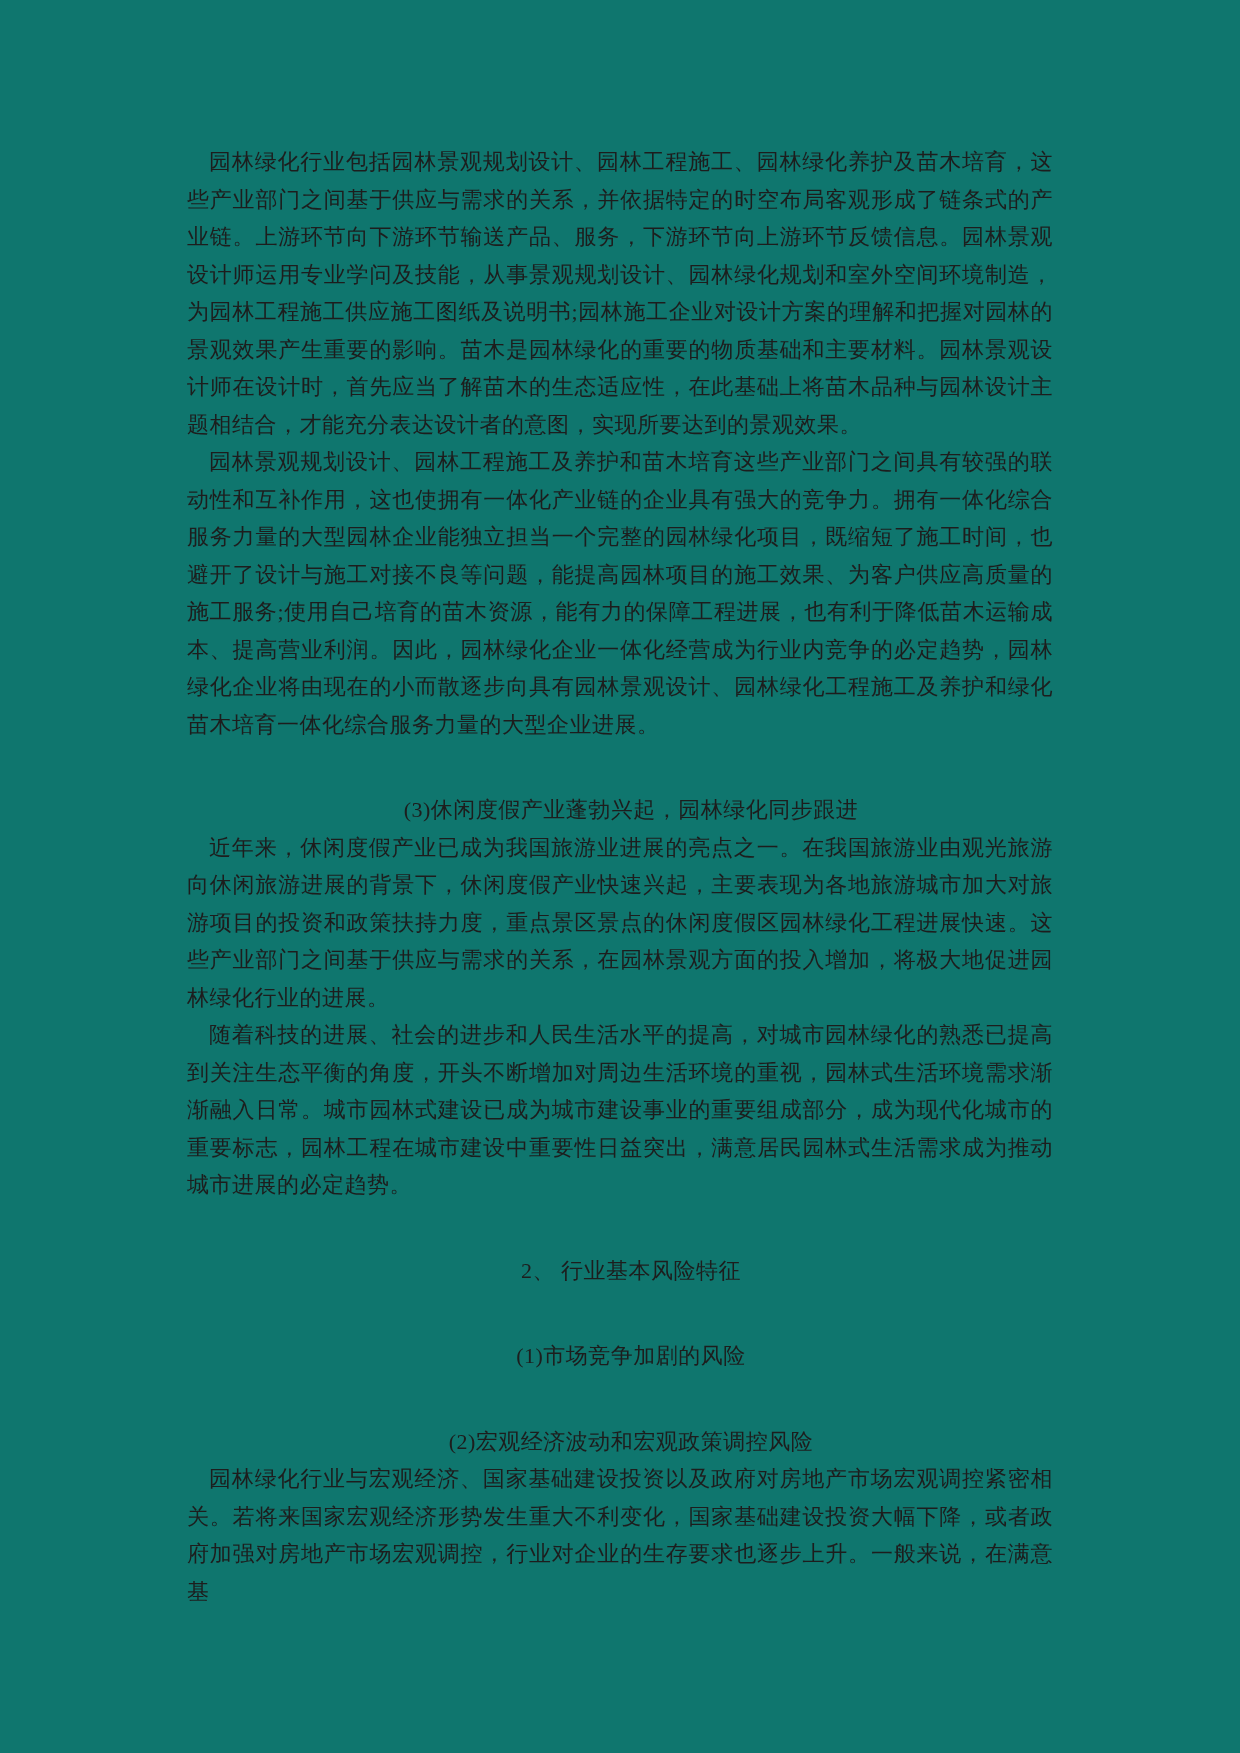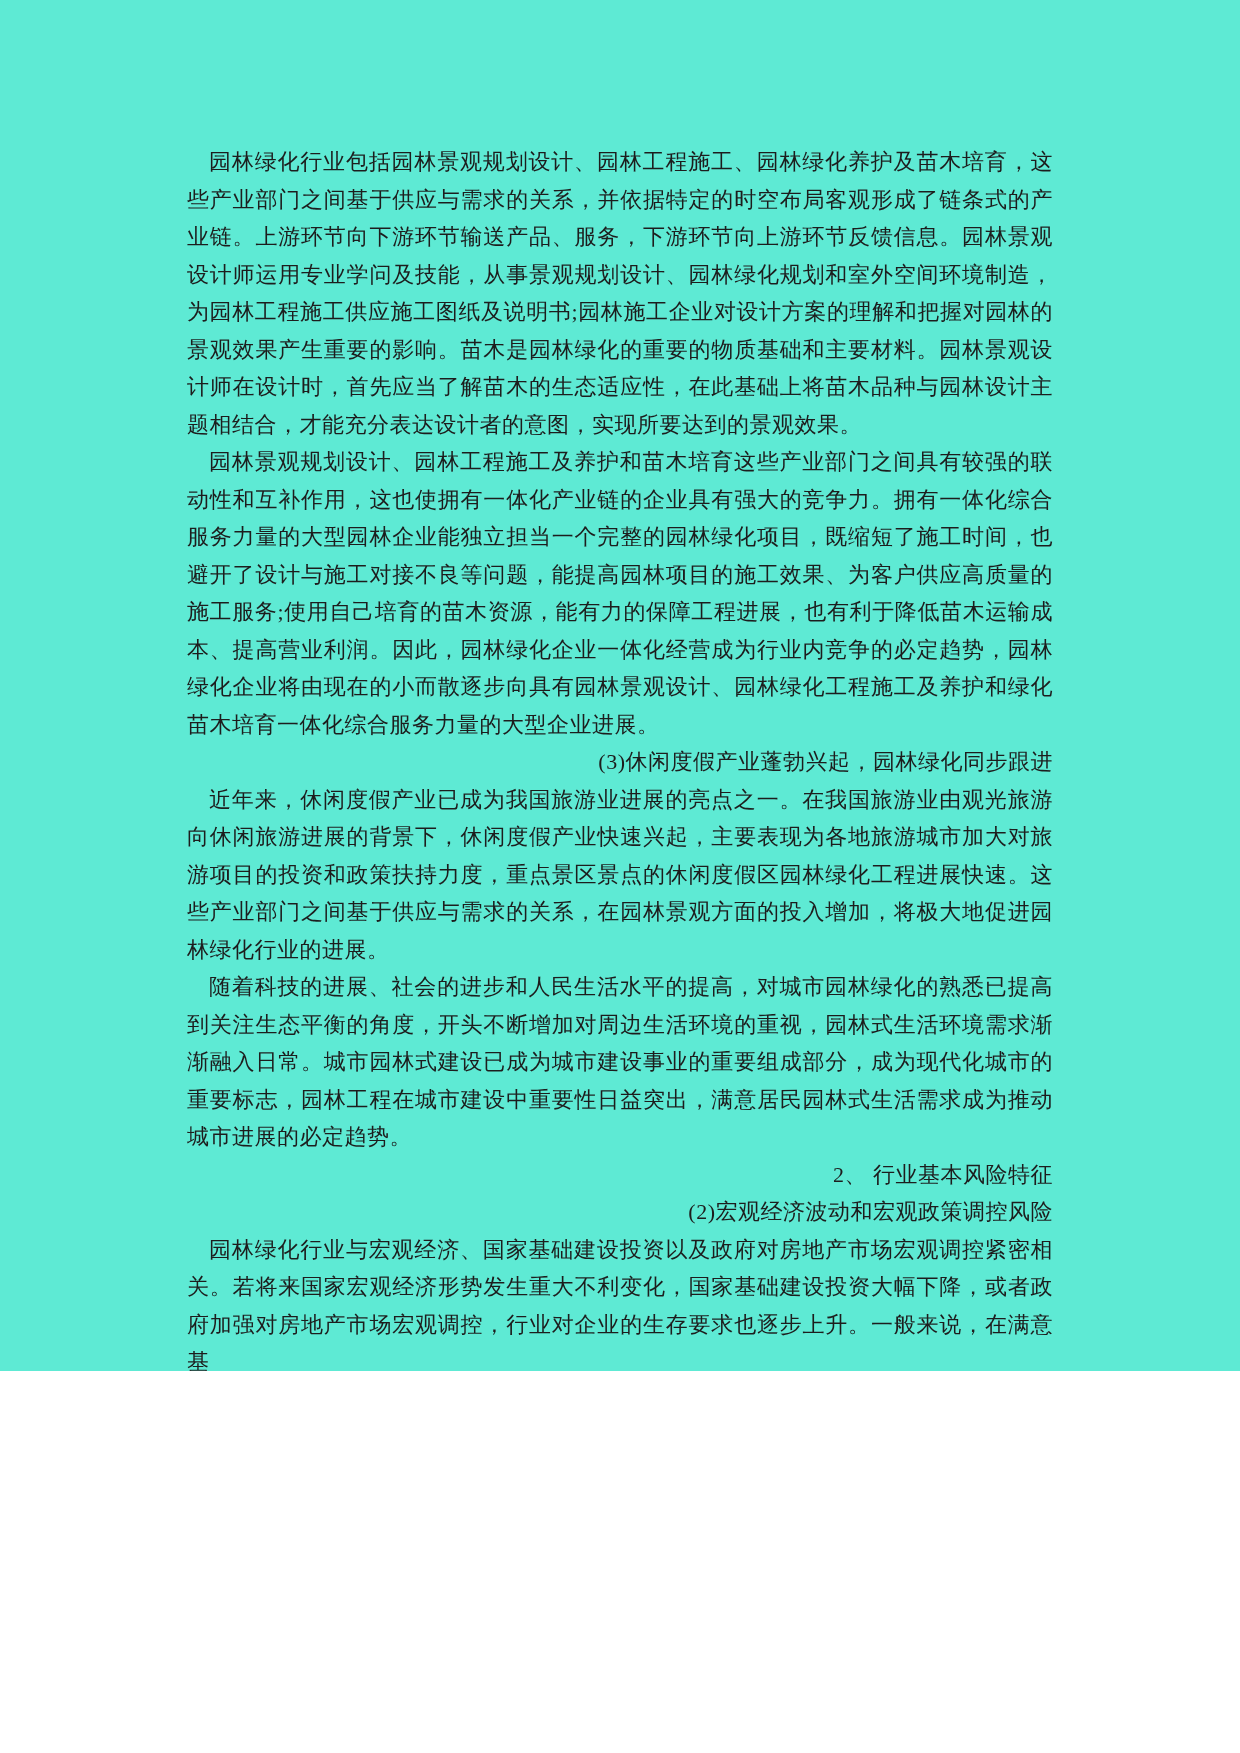--- a/index.html
+++ b/index.html
@@ -9,46 +9,48 @@
   }
   body {
     width: 1240px;
     height: 1753px;
     overflow: hidden;
     font-family: "Liberation Serif", "DejaVu Serif", serif;
   }
   .page {
     box-sizing: border-box;
     width: 1240px;
-    height: 1371px;
+    height: 1753px;
     padding: 143px 187px 0 187px;
-    background: #5eead4;
+    background: #0f766e;
   }
   .doc-text p {
     margin: 0;
     padding: 0;
     font-size: 22px;
     line-height: 37.5px;
     color: #1d1d1d;
     text-align: justify;
     text-indent: 1em;
     word-break: break-all;
     letter-spacing: 0.5px;
   }
   .doc-text p.heading {
-    text-align: right;
+    text-align: center;
+    margin-top: 48px;
   }
 </style>
 </head>
 <body>
 
 <div class="page">
   <div class="doc-text">
     <p>园林绿化行业包括园林景观规划设计、园林工程施工、园林绿化养护及苗木培育，这些产业部门之间基于供应与需求的关系，并依据特定的时空布局客观形成了链条式的产业链。上游环节向下游环节输送产品、服务，下游环节向上游环节反馈信息。园林景观设计师运用专业学问及技能，从事景观规划设计、园林绿化规划和室外空间环境制造，为园林工程施工供应施工图纸及说明书;园林施工企业对设计方案的理解和把握对园林的景观效果产生重要的影响。苗木是园林绿化的重要的物质基础和主要材料。园林景观设计师在设计时，首先应当了解苗木的生态适应性，在此基础上将苗木品种与园林设计主题相结合，才能充分表达设计者的意图，实现所要达到的景观效果。</p>
     <p>园林景观规划设计、园林工程施工及养护和苗木培育这些产业部门之间具有较强的联动性和互补作用，这也使拥有一体化产业链的企业具有强大的竞争力。拥有一体化综合服务力量的大型园林企业能独立担当一个完整的园林绿化项目，既缩短了施工时间，也避开了设计与施工对接不良等问题，能提高园林项目的施工效果、为客户供应高质量的施工服务;使用自己培育的苗木资源，能有力的保障工程进展，也有利于降低苗木运输成本、提高营业利润。因此，园林绿化企业一体化经营成为行业内竞争的必定趋势，园林绿化企业将由现在的小而散逐步向具有园林景观设计、园林绿化工程施工及养护和绿化苗木培育一体化综合服务力量的大型企业进展。</p>
     <p class="heading">(3)休闲度假产业蓬勃兴起，园林绿化同步跟进</p>
     <p>近年来，休闲度假产业已成为我国旅游业进展的亮点之一。在我国旅游业由观光旅游向休闲旅游进展的背景下，休闲度假产业快速兴起，主要表现为各地旅游城市加大对旅游项目的投资和政策扶持力度，重点景区景点的休闲度假区园林绿化工程进展快速。这些产业部门之间基于供应与需求的关系，在园林景观方面的投入增加，将极大地促进园林绿化行业的进展。</p>
     <p>随着科技的进展、社会的进步和人民生活水平的提高，对城市园林绿化的熟悉已提高到关注生态平衡的角度，开头不断增加对周边生活环境的重视，园林式生活环境需求渐渐融入日常。城市园林式建设已成为城市建设事业的重要组成部分，成为现代化城市的重要标志，园林工程在城市建设中重要性日益突出，满意居民园林式生活需求成为推动城市进展的必定趋势。</p>
     <p class="heading">2、 行业基本风险特征</p>
+    <p class="heading">(1)市场竞争加剧的风险</p>
     <p class="heading">(2)宏观经济波动和宏观政策调控风险</p>
     <p>园林绿化行业与宏观经济、国家基础建设投资以及政府对房地产市场宏观调控紧密相关。若将来国家宏观经济形势发生重大不利变化，国家基础建设投资大幅下降，或者政府加强对房地产市场宏观调控，行业对企业的生存要求也逐步上升。一般来说，在满意基</p>
   </div>
 </div>
 
 </body></html>

